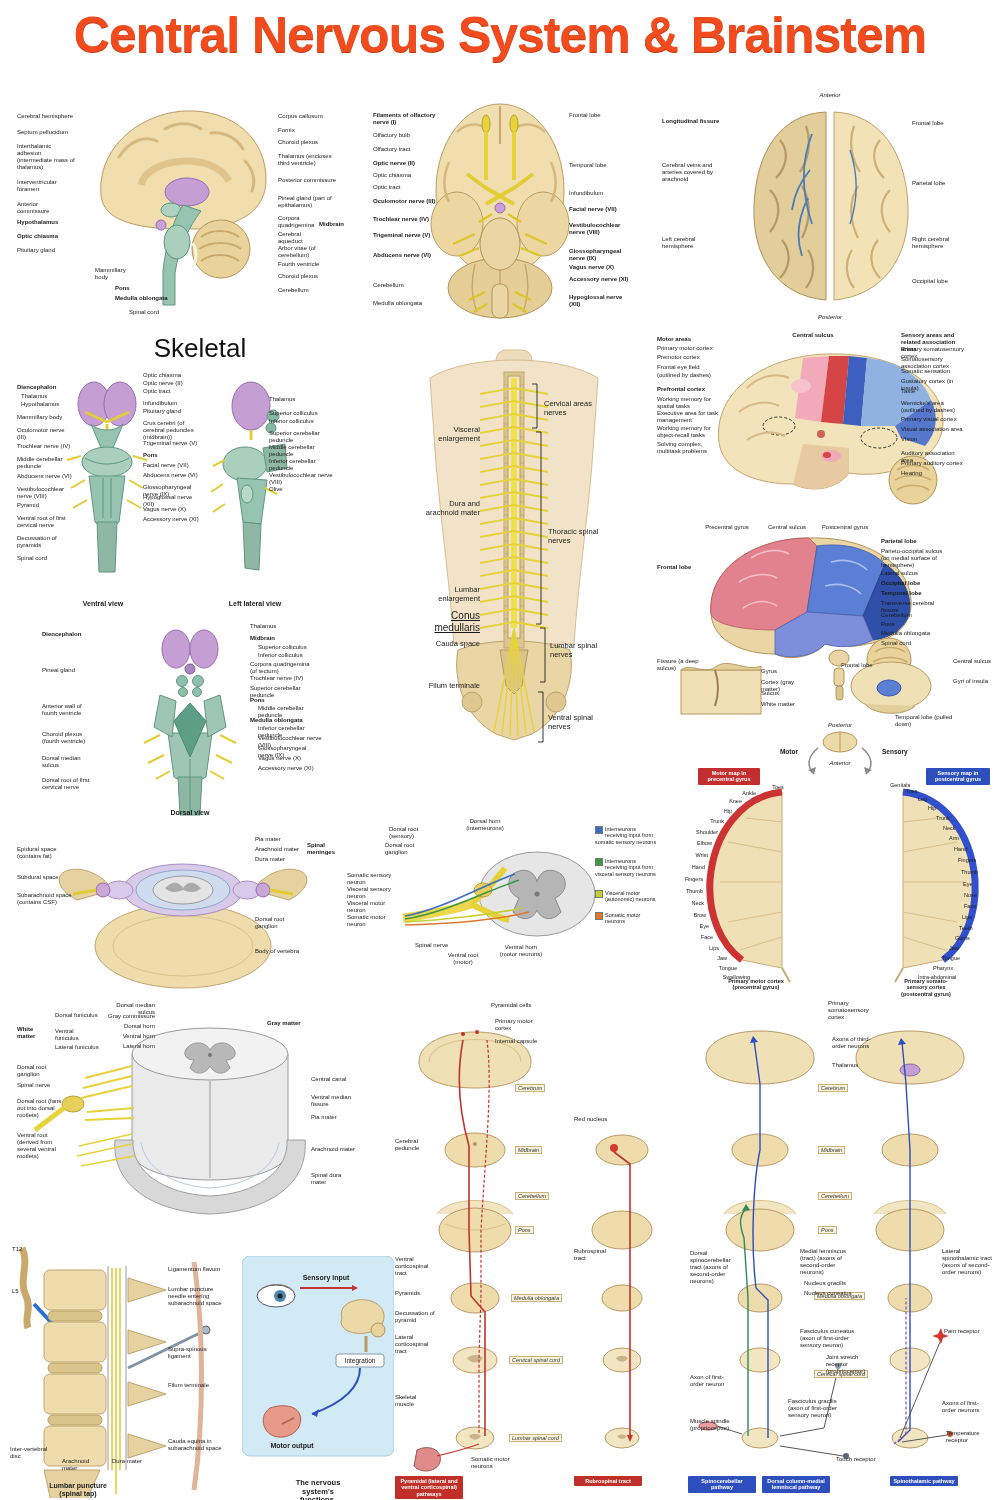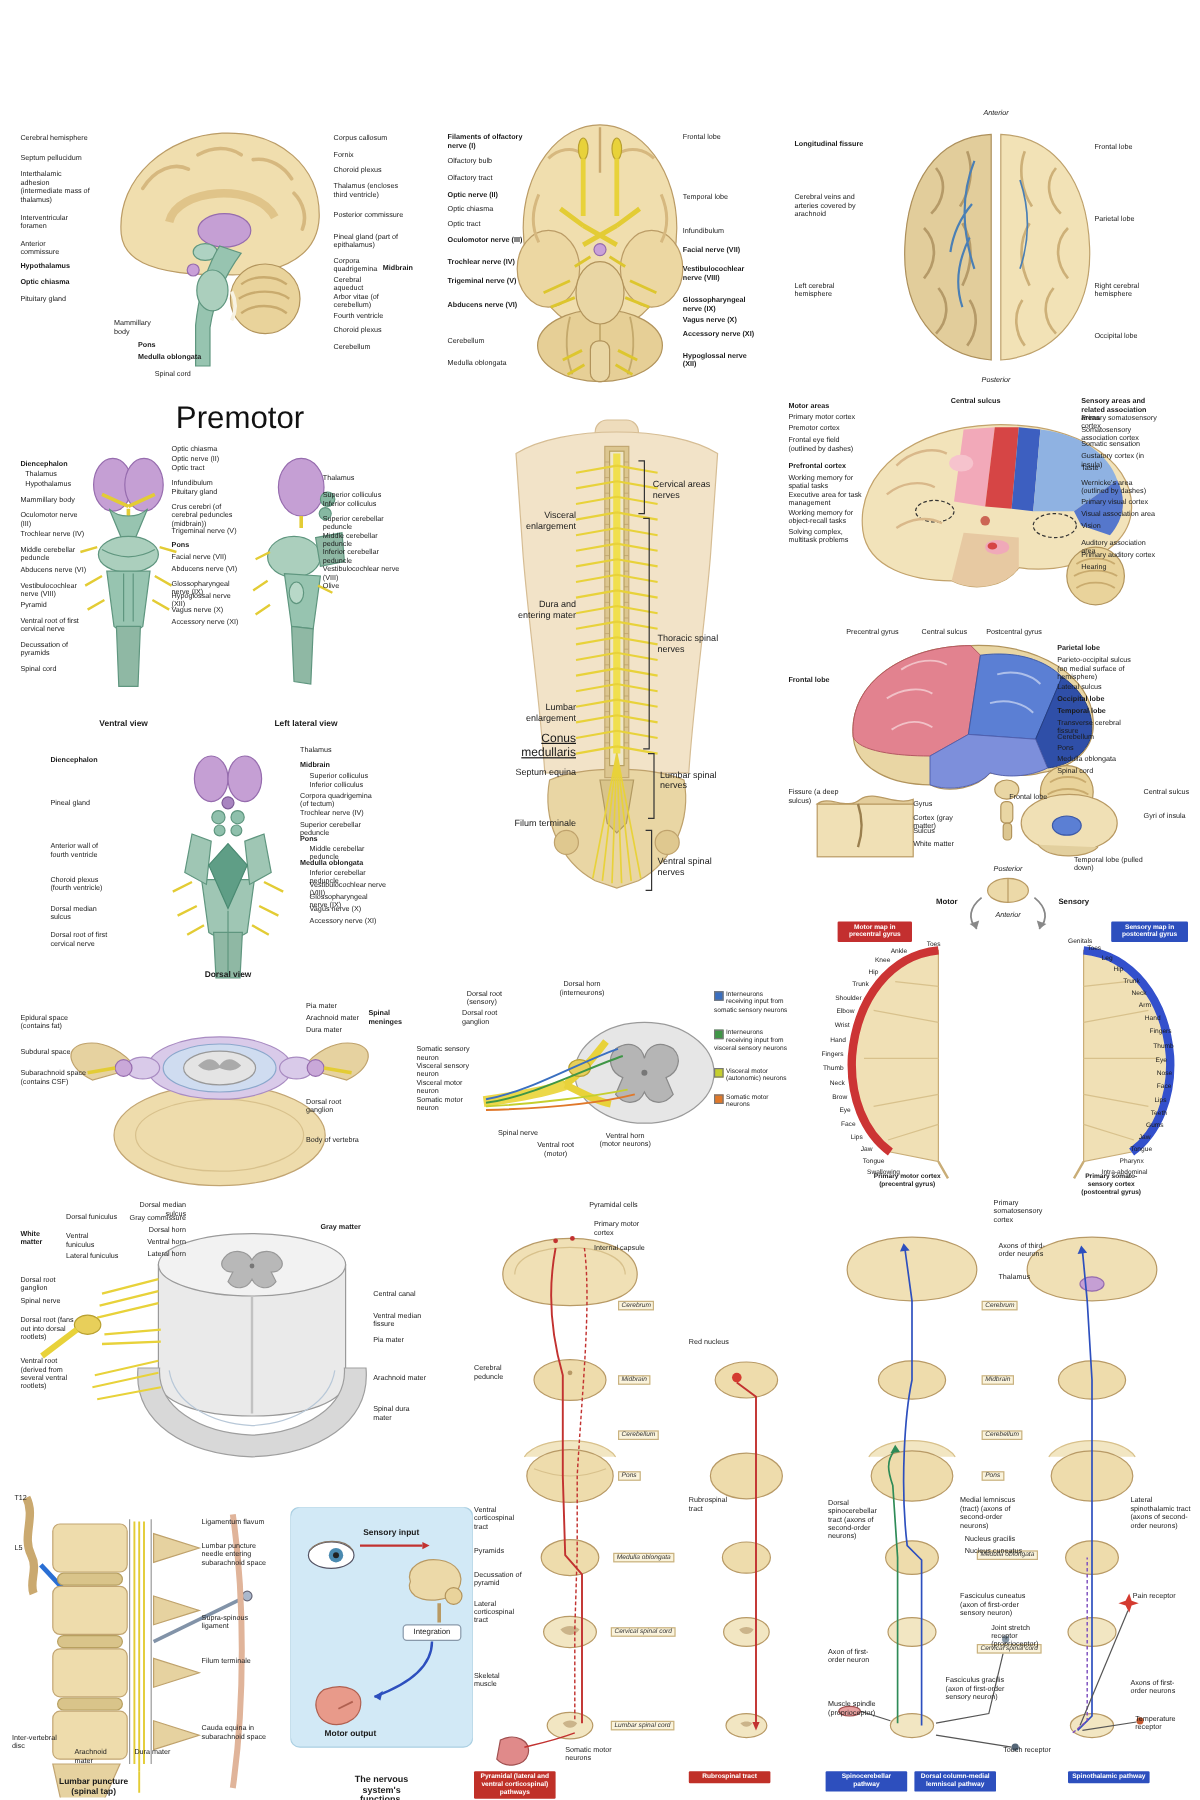--- a/index.html
+++ b/index.html
@@ -21,22 +21,23 @@
   .lbl.bx{background:#faf3dc;border:1px solid #c9b280;padding:0 2px;font-style:italic;
     white-space:nowrap;color:#333;max-width:none;}
   .lbl.bar{color:#fff;padding:2px 2px;border-radius:1px;text-align:center;font-weight:bold;}
   .lbl .chip{float:left;width:6px;height:6px;margin:0 2px 0 0;border:1px solid #777;}
 </style>
 </head>
 <body>
 
 <div id="poster">
 
-
-  <div class="section-heading">Premotor</div>
+  <h1 class="poster-title">Central Nervous System &amp; Brainstem</h1>
+
+  <div class="section-heading">Skeletal</div>
 
   <div class="panel" style="left:15px;top:95px;width:325px;height:230px">
     <svg width="325" height="230" viewBox="0 0 325 230">
       <path d="M86,100 C82,52 126,18 170,16 C218,14 252,44 251,86 C250,112 232,124 210,130 C196,134 178,135 164,133 C150,135 120,132 104,124 C92,118 87,110 86,100 Z" fill="#f0deae" stroke="#bb9c66"></path>
       <path d="M104,62 C114,46 130,40 142,46 M150,34 C162,27 176,27 186,34 M196,38 C210,36 222,44 228,54 M230,66 C238,74 241,86 237,96" stroke="#d6b87f" stroke-width="3" fill="none" stroke-linecap="round"></path>
       <path d="M126,90 C132,62 198,56 214,86" stroke="#e0c489" stroke-width="7" fill="none"></path>
       <ellipse cx="172" cy="97" rx="22" ry="14" fill="#c59fd4" stroke="#966cae"></ellipse>
       <ellipse cx="156" cy="115" rx="10" ry="7" fill="#aed2c2" stroke="#5f967f"></ellipse>
       <path d="M168,110 C158,126 151,148 148,176 L148,210 L160,210 L160,178 C164,152 174,132 186,116 Z" fill="#97c4b0" stroke="#5f967f"></path>
       <ellipse cx="162" cy="147" rx="13" ry="17" fill="#abcfbd" stroke="#5f967f"></ellipse>
@@ -261,24 +262,24 @@
       <rect x="136" y="30" width="20" height="276" fill="#dcc690" stroke="#c2a872"></rect>
       <path d="M136,43 h20 M136,56 h20 M136,69 h20 M136,82 h20 M136,95 h20 M136,108 h20 M136,121 h20 M136,134 h20 M136,147 h20 M136,160 h20 M136,173 h20 M136,186 h20 M136,199 h20 M136,212 h20 M136,225 h20 M136,238 h20 M136,251 h20 M136,264 h20 M136,277 h20 M136,290 h20" stroke="#c2a872" stroke-width="0.8"></path>
       <rect x="140" y="34" width="12" height="262" fill="#efe6c8" stroke="#b8a060"></rect>
       <line x1="146" y1="36" x2="146" y2="286" stroke="#f0df4e" stroke-width="6"></line>
       <path d="M146,46 L112,52 M146,46 L180,52 M146,59 L112,65 M146,59 L180,65 M146,72 L112,78 M146,72 L180,78 M146,85 L112,91 M146,85 L180,91 M146,98 L112,104 M146,98 L180,104 M146,111 L112,117 M146,111 L180,117 M146,124 L112,130 M146,124 L180,130 M146,137 L112,143 M146,137 L180,143 M146,150 L112,156 M146,150 L180,156 M146,163 L112,169 M146,163 L180,169 M146,176 L112,182 M146,176 L180,182 M146,189 L112,195 M146,189 L180,195 M146,202 L112,208 M146,202 L180,208 M146,215 L112,221 M146,215 L180,221 M146,228 L112,234 M146,228 L180,234 M146,241 L112,247 M146,241 L180,247 M146,254 L112,260 M146,254 L180,260 M146,267 L112,273 M146,267 L180,273 M146,280 L112,286 M146,280 L180,286" stroke="#e8d23a" stroke-width="1.8"></path>
       <path d="M146,286 L126,390 M146,286 L134,392 M146,286 L142,394 M146,286 L150,394 M146,286 L158,392 M146,286 L166,390" stroke="#e8d23a" stroke-width="1.4"></path>
       <path d="M164,42 h5 v44 h-5 M168,90 h5 v192 h-5 M172,286 h5 v54 h-5 M170,350 h5 v50 h-5" stroke="#333" stroke-width="1" fill="none"></path>
     </svg>
     <div class="labels">
         <div class="lbl a-r" style="left: 112px; top: 84px; width: 62px; font-size: 7.5px;"><span>Visceral enlargement</span></div>
-        <div class="lbl a-r" style="left: 112px; top: 158px; width: 58px; font-size: 7.5px;"><span>Dura and entering mater</span></div>
+        <div class="lbl a-r" style="left: 112px; top: 158px; width: 58px; font-size: 7.5px;"><span>Dura and arachnoid mater</span></div>
         <div class="lbl a-r" style="left: 112px; top: 244px; width: 55px; font-size: 7.5px;"><span>Lumbar enlargement</span></div>
         <div class="lbl a-r" style="left: 112px; top: 268px; width: 55px; font-size: 10px; text-decoration: underline;"><span>Conus medullaris</span></div>
-        <div class="lbl a-r" style="left: 112px; top: 298px; font-size: 7.5px;"><span>Septum equina</span></div>
+        <div class="lbl a-r" style="left: 112px; top: 298px; font-size: 7.5px;"><span>Cauda space</span></div>
         <div class="lbl a-r" style="left: 112px; top: 340px; font-size: 7.5px;"><span>Filum terminale</span></div>
         <div class="lbl a-l" style="left: 176px; top: 58px; width: 55px; font-size: 7.5px;"><span>Cervical areas nerves</span></div>
         <div class="lbl a-l" style="left: 180px; top: 186px; width: 55px; font-size: 7.5px;"><span>Thoracic spinal nerves</span></div>
         <div class="lbl a-l" style="left: 182px; top: 300px; width: 55px; font-size: 7.5px;"><span>Lumbar spinal nerves</span></div>
         <div class="lbl a-l" style="left: 180px; top: 372px; width: 55px; font-size: 7.5px;"><span>Ventral spinal nerves</span></div>
       </div>
   </div>
 
   <div class="panel" style="left:655px;top:328px;width:340px;height:192px">
     <svg width="340" height="192" viewBox="0 0 340 192">

